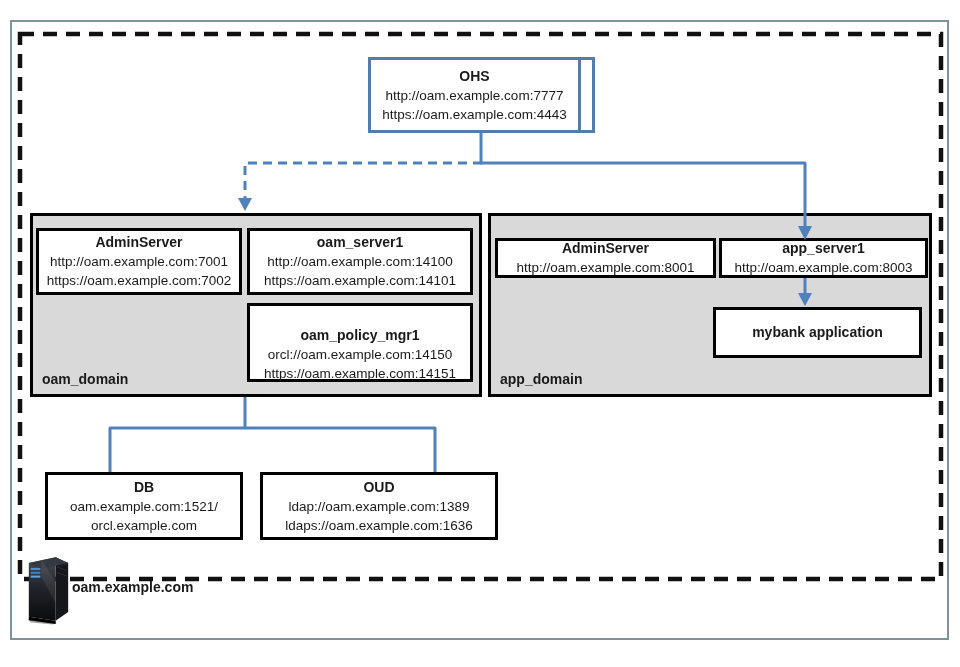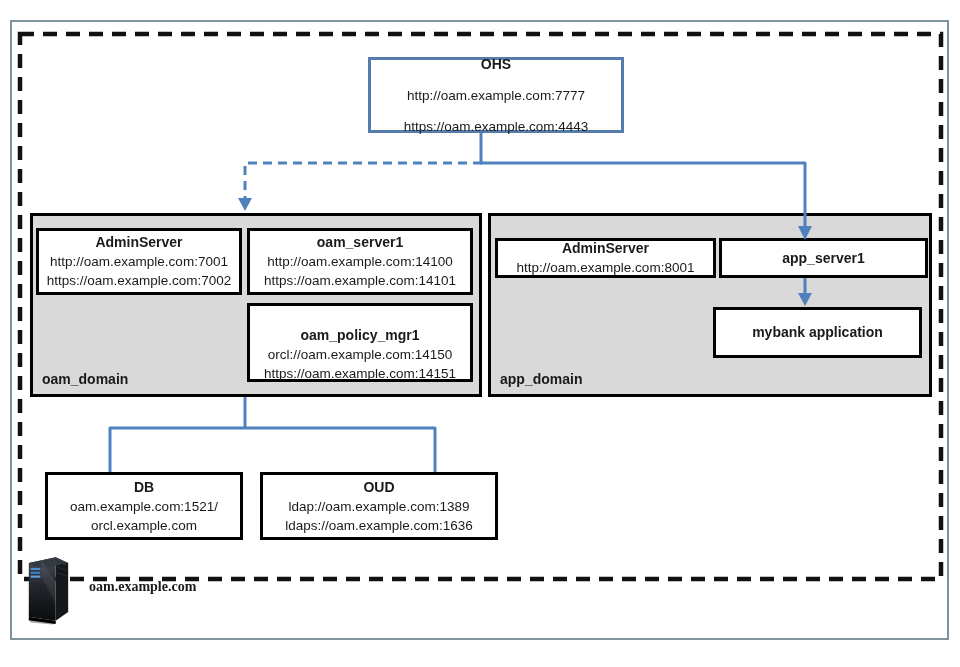--- a/index.html
+++ b/index.html
@@ -27,40 +27,40 @@
     position:absolute;background:#d9d9d9;border:3px solid #000000;box-sizing:border-box;
   }
   .domain-label{
     position:absolute;left:9px;bottom:7px;font-weight:bold;font-size:14px;
   }
   .host-tag{
     position:absolute;left:24px;top:553px;width:260px;height:72px;
     display:flex;align-items:center;
   }
   .host-label{
-    font-weight:bold;font-size:14px;margin-left:17px;margin-top:-4px;font-family:Liberation Serif, serif;
+    font-weight:bold;font-size:14px;margin-left:0;margin-top:-4px;
   }
 </style>
 </head>
 <body>
 
 <div class="stage">
 
   <div class="frame"></div>
 
   <svg class="bg-layer" viewBox="0 0 960 667">
     <rect x="20" y="34" width="921" height="545" fill="none" stroke="#111111" stroke-width="4.5" stroke-dasharray="14 9"></rect>
   </svg>
 
   <div class="node ohs" style="left:368px;top:57px;width:227px;height:76px;">
     <div class="title"></div>
 
   </div>
 
-  <div class="node ohs" style="left:368px;top:57px;width:256px;height:76px;gap:12px;">
+  <div class="node ohs" style="left:368px;top:57px;width:213px;height:76px;">
     <div class="title">OHS</div>
     <div class="url">http://oam.example.com:7777</div>
     <div class="url">https://oam.example.com:4443</div>
   </div>
 
   <div class="domain" style="left:30px;top:213px;width:452px;height:184px;">
     <div class="node" style="left:3px;top:12px;width:206px;height:67px;">
       <div class="title">AdminServer</div>
       <div class="url">http://oam.example.com:7001</div>
       <div class="url">https://oam.example.com:7002</div>
@@ -78,20 +78,21 @@
     <div class="domain-label">oam_domain</div>
   </div>
 
   <div class="domain" style="left:488px;top:213px;width:444px;height:184px;">
     <div class="node" style="left:4px;top:22px;width:221px;height:40px;">
       <div class="title">AdminServer</div>
       <div class="url">http://oam.example.com:8001</div>
     </div>
     <div class="node" style="left:228px;top:22px;width:209px;height:40px;">
       <div class="title">app_server1</div>
+      <div class="url">http://oam.example.com:8003</div>
     </div>
     <div class="node" style="left:222px;top:91px;width:209px;height:51px;">
       <div class="title">mybank application</div>
     </div>
     <div class="domain-label">app_domain</div>
   </div>
 
   <div class="node" style="left:45px;top:472px;width:198px;height:68px;">
     <div class="title">DB</div>
     <div class="url">oam.example.com:1521/</div>

